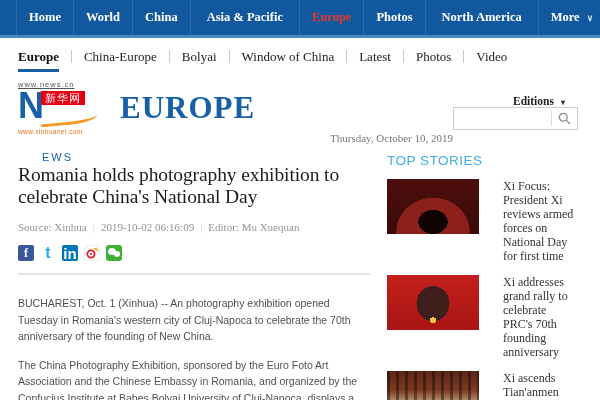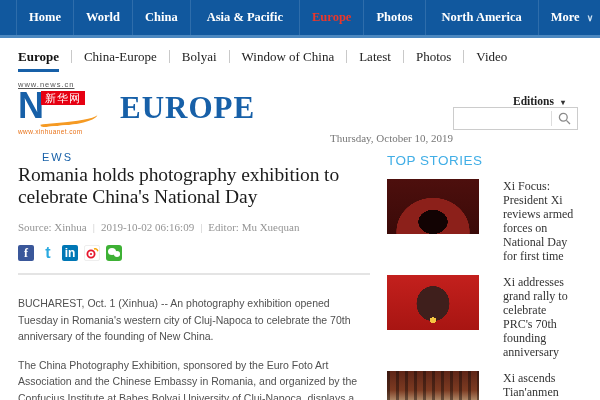--- a/index.html
+++ b/index.html
@@ -64,21 +64,21 @@
   .article-title { margin-top:21px; font-size:19.5px; line-height:22px; font-weight:normal;
                    color:#1c1c1c; letter-spacing:-0.1px; }
   .article-meta { margin-top:13px; font-size:11px; color:#949494; }
   .meta-sep { color:#c7c7c7; margin:0 6px; }
   .share-row { margin-top:12px; display:flex; gap:6px; align-items:center; height:16px; }
   .sicon { width:16px; height:16px; display:flex; align-items:center; justify-content:center;
            font-family:"Liberation Sans",sans-serif; cursor:pointer; }
   .sicon.fb { background:#3a579a; color:#fff; font-weight:bold; font-size:12px;
               font-family:"Liberation Serif",serif; border-radius:2px; }
   .sicon.tw { color:#2aa9e0; font-weight:bold; font-size:16px; }
-  .sicon.li { background:#0077b5; color:#fff; font-weight:bold; font-size:12px; border-radius:2px;text-align:right; }
+  .sicon.li { background:#0077b5; color:#fff; font-weight:bold; font-size:15px; border-radius:2px;text-align:right; }
   .sicon.wb { background:#fff; border:1px solid #eee; border-radius:2px; }
   .sicon.wc { background:#3eb135; border-radius:3px; position:relative; }
   .wc-b1 { position:absolute; left:2px; top:3px; width:8px; height:7px; background:#fff;
            border-radius:50%; }
   .wc-b2 { position:absolute; left:8px; top:6px; width:6px; height:5.5px; background:#fff;
            border-radius:50%; }
   .article-divider { margin-top:12px; border-top:2px solid #e4e4e4; }
   .article-body p { font-family:"Liberation Sans",sans-serif; font-size:10.5px;
                     line-height:16.5px; color:#505050; margin:0 0 12px 0; }
   .article-body p:first-child { margin-top:20px; }

